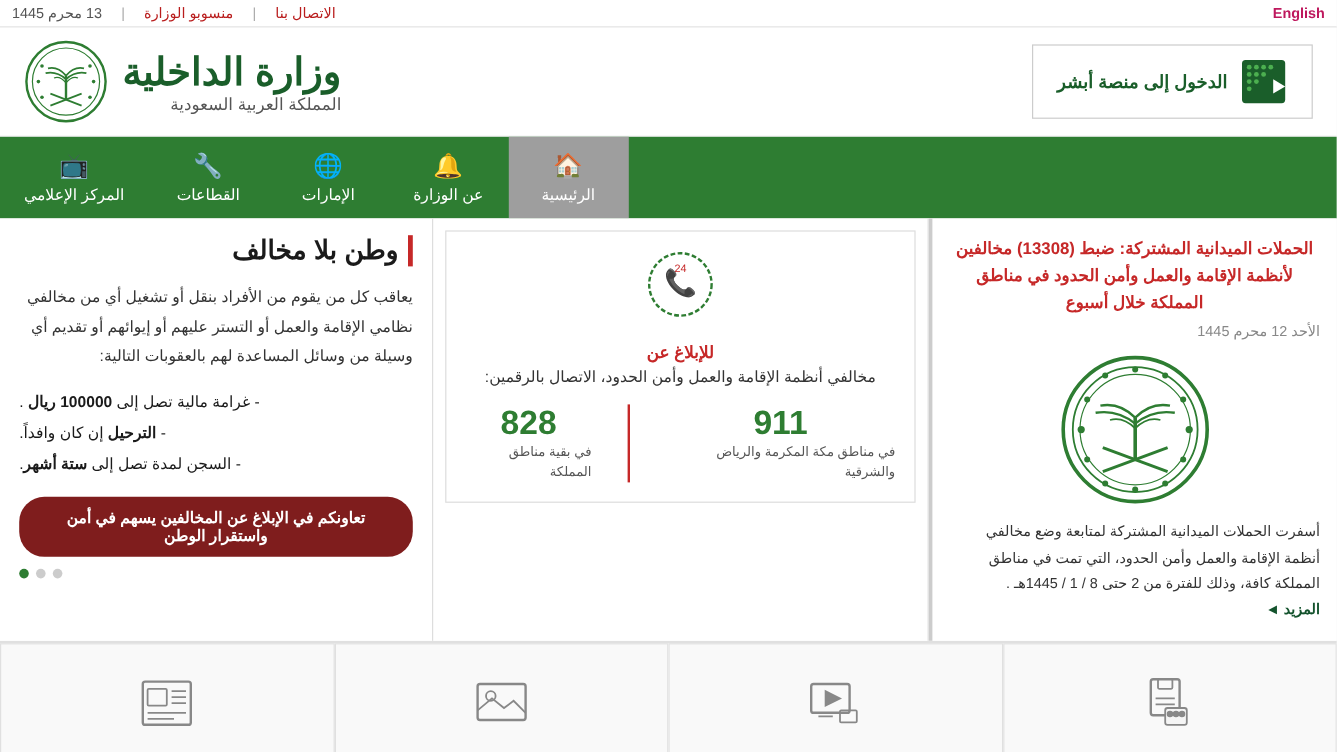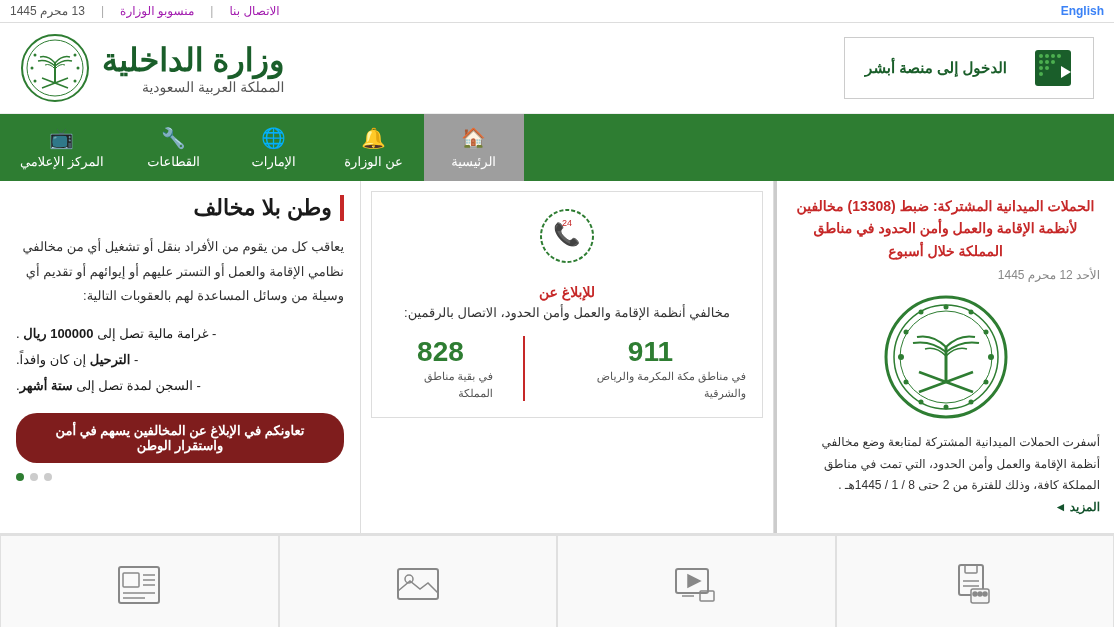--- a/index.html
+++ b/index.html
@@ -19,28 +19,28 @@
       align-items: center;
       font-size: 12px;
       color: #555;
     }
     #top-bar .right-links {
       display: flex;
       gap: 16px;
       align-items: center;
     }
     #top-bar .right-links a {
-      color: #a21caf;
+      color: #b91c1c;
       text-decoration: none;
     }
     #top-bar .right-links .separator {
       color: #aaa;
     }
     #top-bar .left-lang a {
-      color: #3b82f6;
+      color: #be185d;
       text-decoration: none;
       font-weight: bold;
     }
     
     #header {
       background: #fff;
       padding: 10px 20px;
       display: flex;
       justify-content: space-between;
       align-items: center;
@@ -66,21 +66,21 @@
     }
     #logo-emblem {
       width: 70px;
       height: 70px;
     }
     #absher-banner {
       border: 1px solid #ccc;
       padding: 10px 20px;
       display: flex;
       align-items: center;
-      gap: 26px;
+      gap: 10px;
       background: #fff;
       cursor: pointer;
     }
     #absher-banner .absher-logo {
       width: 40px;
       height: 40px;
     }
     #absher-banner .absher-text {
       font-size: 16px;
       color: #1a5e2a;

